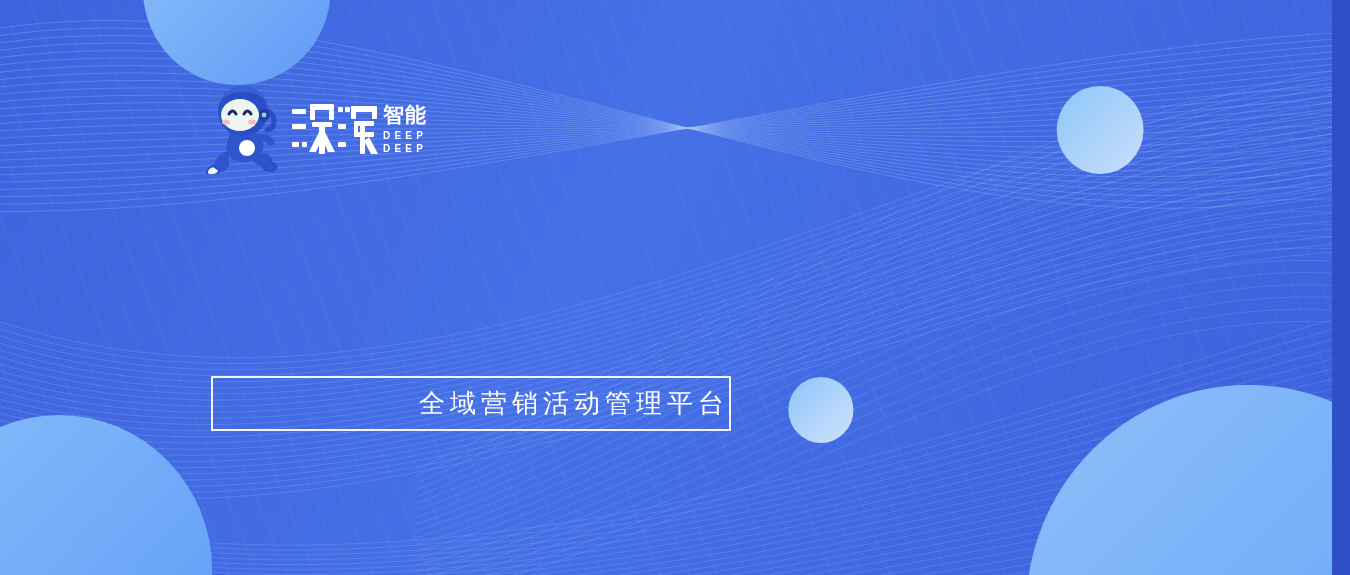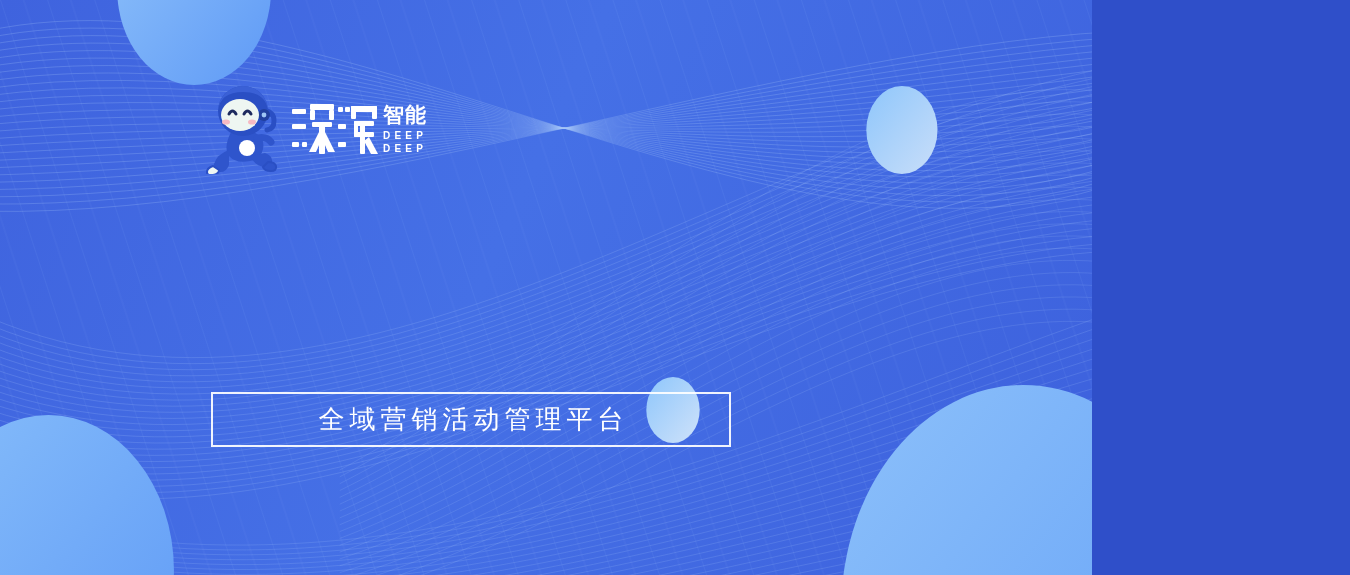--- a/index.html
+++ b/index.html
@@ -2,21 +2,21 @@
 <html><head>
 <meta charset="utf-8">
 <style>
   html, body {
     margin: 0;
     padding: 0;
     background: #2f4fc9;
   }
   #banner {
     position: relative;
-    width: 1092px;
+    width: 1332px;
     height: 575px;
     overflow: hidden;
     background: #4169e1;
     font-family: "Liberation Sans", "DejaVu Sans", sans-serif;
     -webkit-font-smoothing: antialiased;
   }
 
   
   .bg-layer {
     position: absolute;
@@ -109,22 +109,21 @@
   #subtitle-box {
     position: absolute;
     left: 211px;
     top: 376px;
     width: 520px;
     height: 55px;
     border: 2px solid rgba(255,255,255,0.92);
     box-sizing: border-box;
     display: flex;
     align-items: center;
-    justify-content: center;
-    margin-top: 16px;
+    justify-content: flex-end;
   }
   #subtitle-text {
     color: #ffffff;
     font-size: 26px;
     font-weight: normal;
     letter-spacing: 5px;
     text-indent: 5px;
     font-family: "DejaVu Sans", "Liberation Sans", sans-serif;
   }
 </style>

